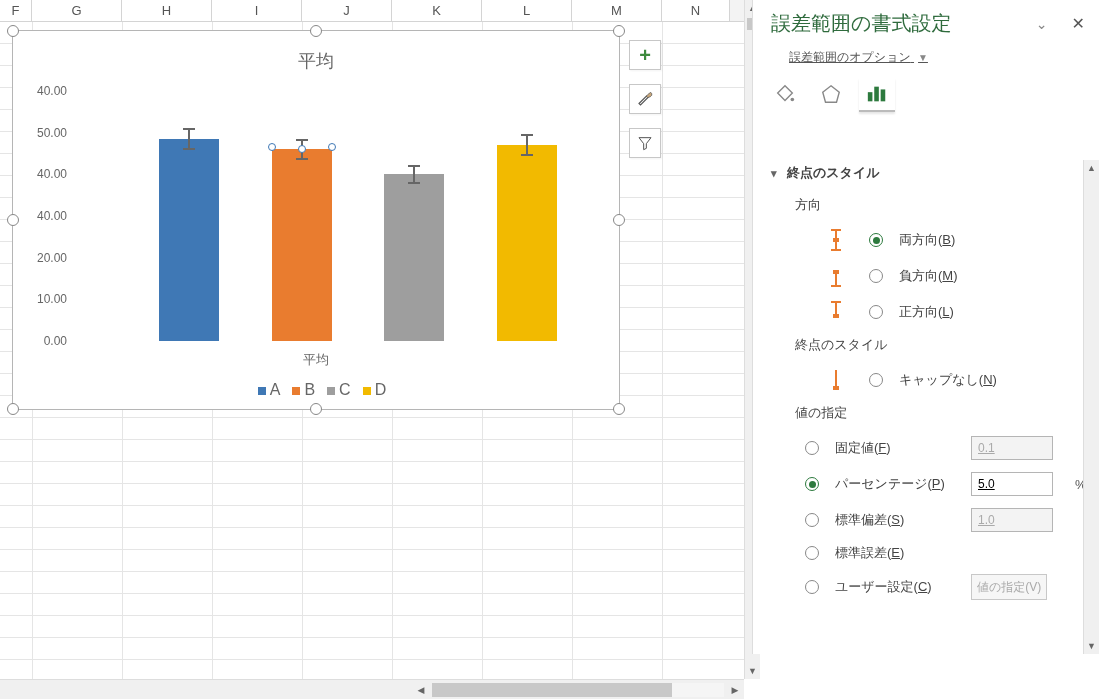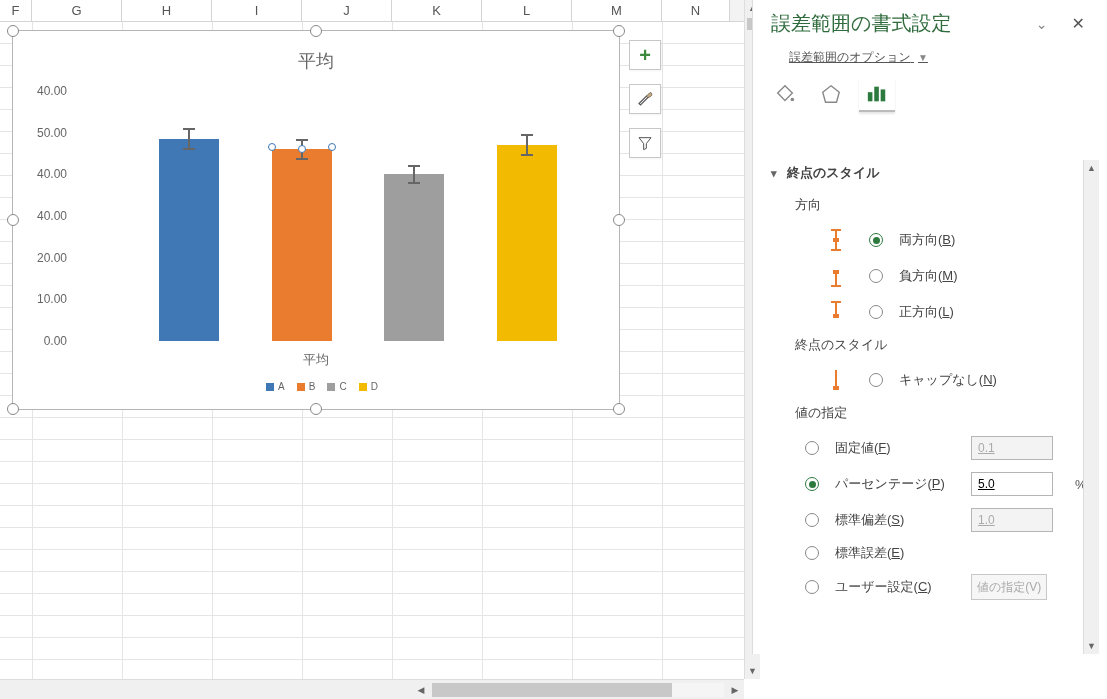--- a/index.html
+++ b/index.html
@@ -122,21 +122,21 @@
     position: absolute;
     left: 0; right: 0;
     text-align: center;
     font-size: 13px;
     color: #666;
   }
   .legend {
     position: absolute;
     left: 0; right: 0;
     text-align: center;
-    font-size: 10px;
+    font-size: 16px;
     color: #666;
   }
   .legend .swatch {
     display: inline-block;
     width: 8px; height: 8px;
     margin: 0 4px 0 12px;
     vertical-align: middle;
   }
   
   .chart-btn {

